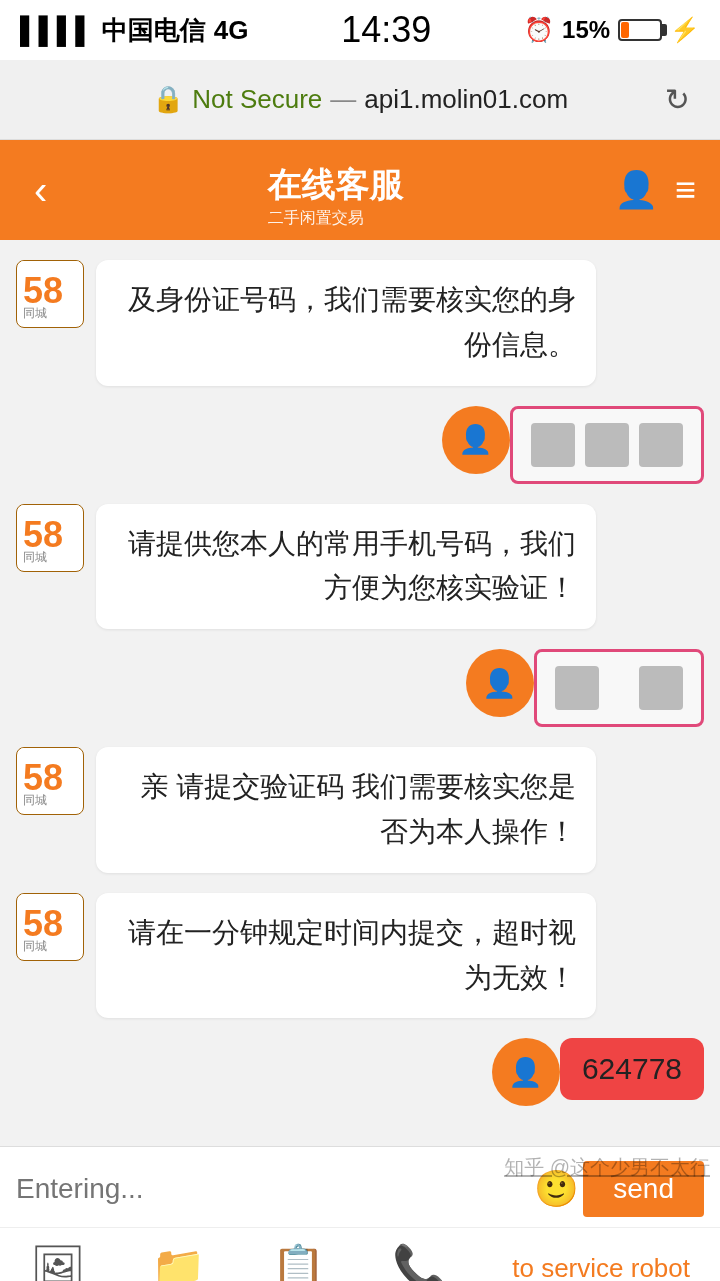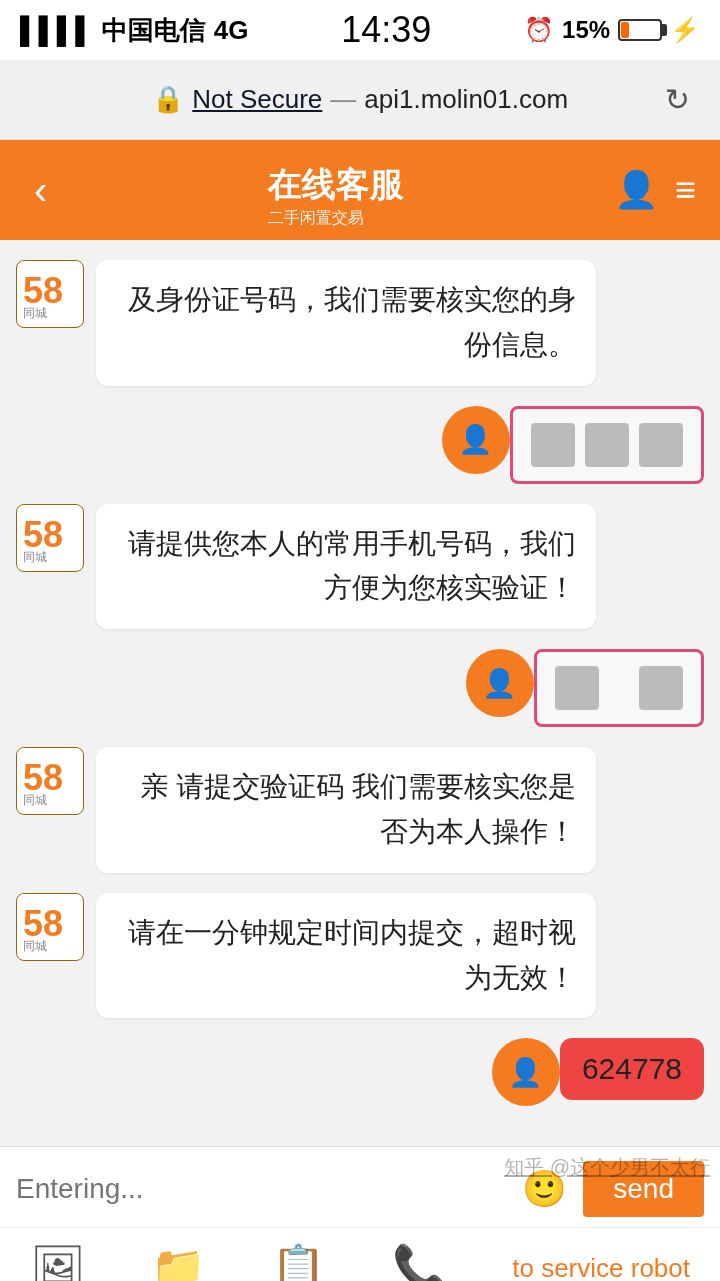--- a/index.html
+++ b/index.html
@@ -46,21 +46,21 @@
       align-items: center;
       justify-content: center;
       gap: 12px;
       border-bottom: 1px solid #ddd;
       position: relative;
     }
     .browser-url {
       display: flex; align-items: center; gap: 8px;
       font-size: 26px; color: #888;
     }
-    .not-secure { color: #0f172a; text-decoration: underline; }
+    .not-secure { color: #4d7c0f; }
     .url-domain { color: #222; font-weight: 500; }
     .refresh-btn {
       position: absolute; right: 30px;
       font-size: 30px; color: #555; cursor: pointer;
     }
     .lock-icon { color: #888; }
 
     
     .header {
       background: #f47b20;
@@ -137,21 +137,21 @@
       max-width: 360px;
     }
 
     
     .input-area {
       background: #fff;
       border-top: 1px solid #ddd;
       padding: 14px 16px 10px;
     }
     .input-row {
-      display: flex; align-items: center; gap: 12px;
+      display: flex; align-items: center; gap: 0;
     }
     .input-field {
       flex: 1; font-size: 28px; color: #999;
       border: none; outline: none; padding: 10px 0;
       background: transparent;
     }
     .emoji-btn {
       width: 52px; height: 52px; border-radius: 50%;
       border: none; background: transparent;
       font-size: 36px; cursor: pointer;

